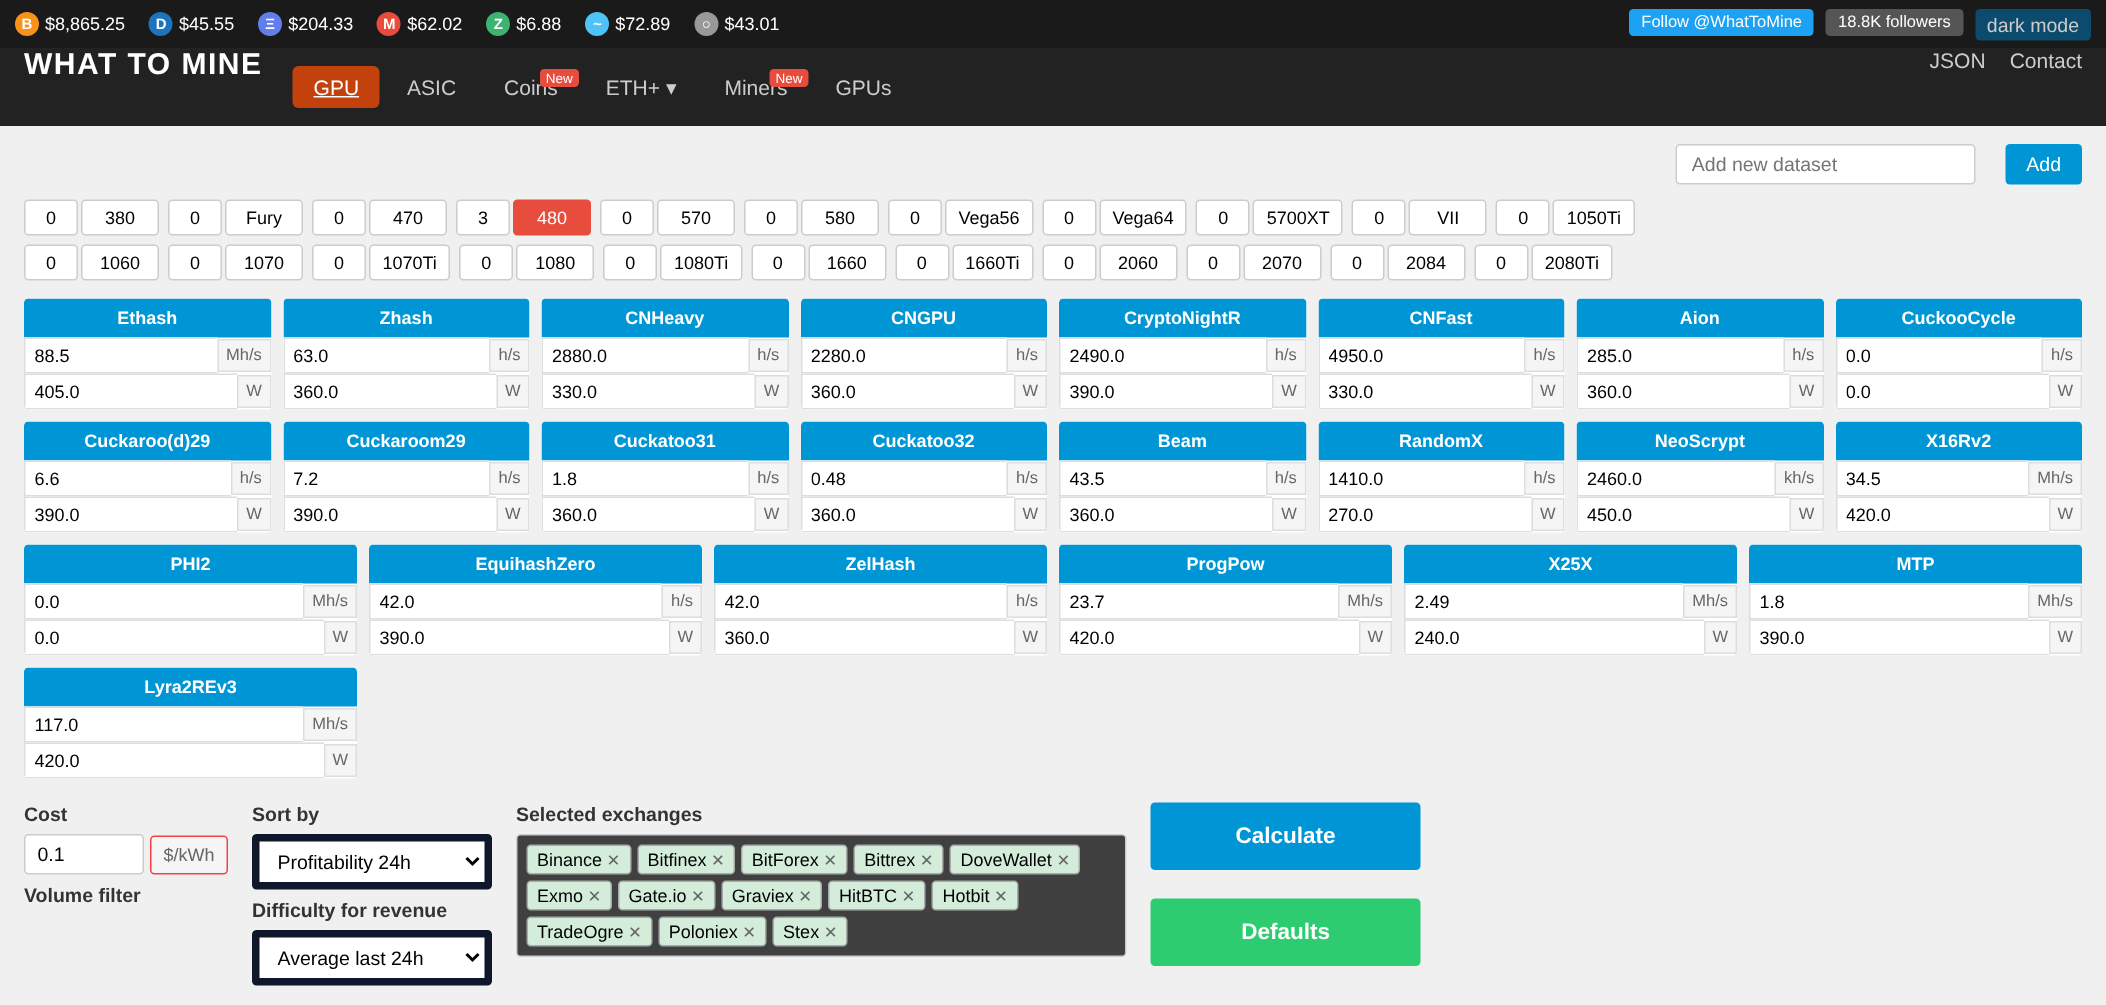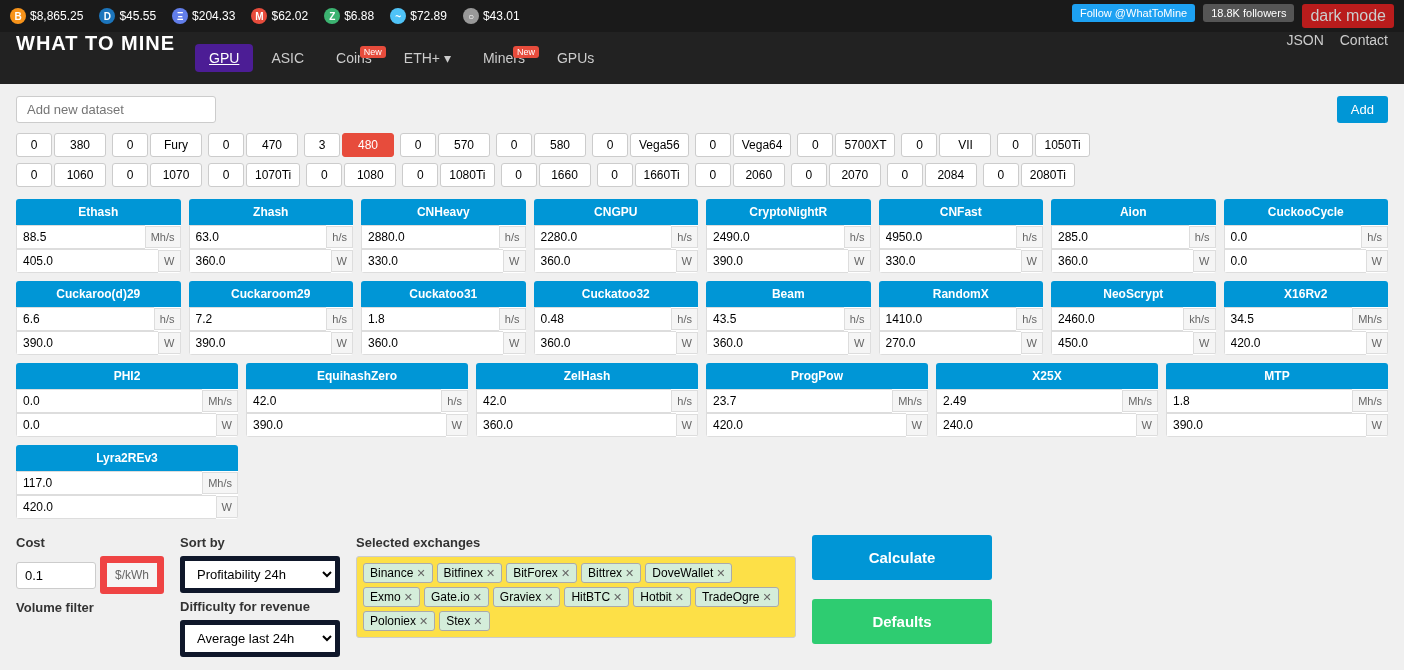--- a/index.html
+++ b/index.html
@@ -50,26 +50,26 @@
       gap: 4px;
     }
     .followers-badge {
       background: #555;
       color: #fff;
       padding: 3px 8px;
       border-radius: 3px;
       font-size: 11px;
     }
     .darkmode-btn {
-      background: #b91c1c;
+      background: #0c4a6e;
       color: #ccc;
       border: none;
       padding: 3px 8px;
       border-radius: 3px;
-      font-size: 16px;
+      font-size: 13px;
       cursor: pointer;
     }
 
     
     .nav-bar {
       background: #222;
       display: flex;
       padding: 0 16px;
       height: 52px;
     }
@@ -90,21 +90,21 @@
       padding: 6px 14px;
       cursor: pointer;
       border-radius: 3px;
       font-size: 14px;
       position: relative;
       display: flex;
       align-items: center;
       gap: 4px;
     }
     .nav-item.active {
-      background: #4c1d95;
+      background: #c2410c;
       color: #fff;
       border-radius: 4px;
       text-decoration: underline;
     }
     .nav-badge {
       background: #e74c3c;
       color: #fff;
       font-size: 9px;
       padding: 1px 4px;
       border-radius: 3px;
@@ -125,21 +125,21 @@
 
     
     .main-content {
       background: #f0f0f0;
       padding: 12px 16px;
     }
 
     
     .add-dataset-row {
       display: flex;
-      justify-content: space-between;
+      justify-content: flex-end;
       margin-bottom: 10px;
       gap: 20px;
     }
     .add-dataset-input {
       padding: 5px 10px;
       border: 1px solid #ccc;
       border-radius: 3px;
       width: 200px;
       font-size: 13px;
     }
@@ -258,40 +258,40 @@
     }
     .cost-input {
       width: 80px;
       padding: 5px 8px;
       border: 1px solid #ccc;
       border-radius: 3px;
       font-size: 13px;
     }
     .cost-unit {
       background: #f5f5f5;
-      border: 7px solid #ef4444;
+      border: 1px solid #ef4444;
       padding: 5px 8px;
       border-radius: 3px;
       font-size: 12px;
       color: #666;
     }
     .select-field {
       padding: 5px 8px;
       border: 5px solid #0f172a;
       border-radius: 3px;
       font-size: 13px;
       background: #fff;
       min-width: 160px;
     }
     .exchanges-box {
       border: 1px solid #ccc;
       border-radius: 3px;
       padding: 6px;
-      background: #fde047;
-      width: 440px;
+      background: #404040;
+      width: 407px;
     }
     .exchange-tags {
       display: flex;
       flex-wrap: wrap;
       gap: 4px;
     }
     .exchange-tag {
       background: #d4edda;
       border: 1px solid #aaa;
       border-radius: 3px;

